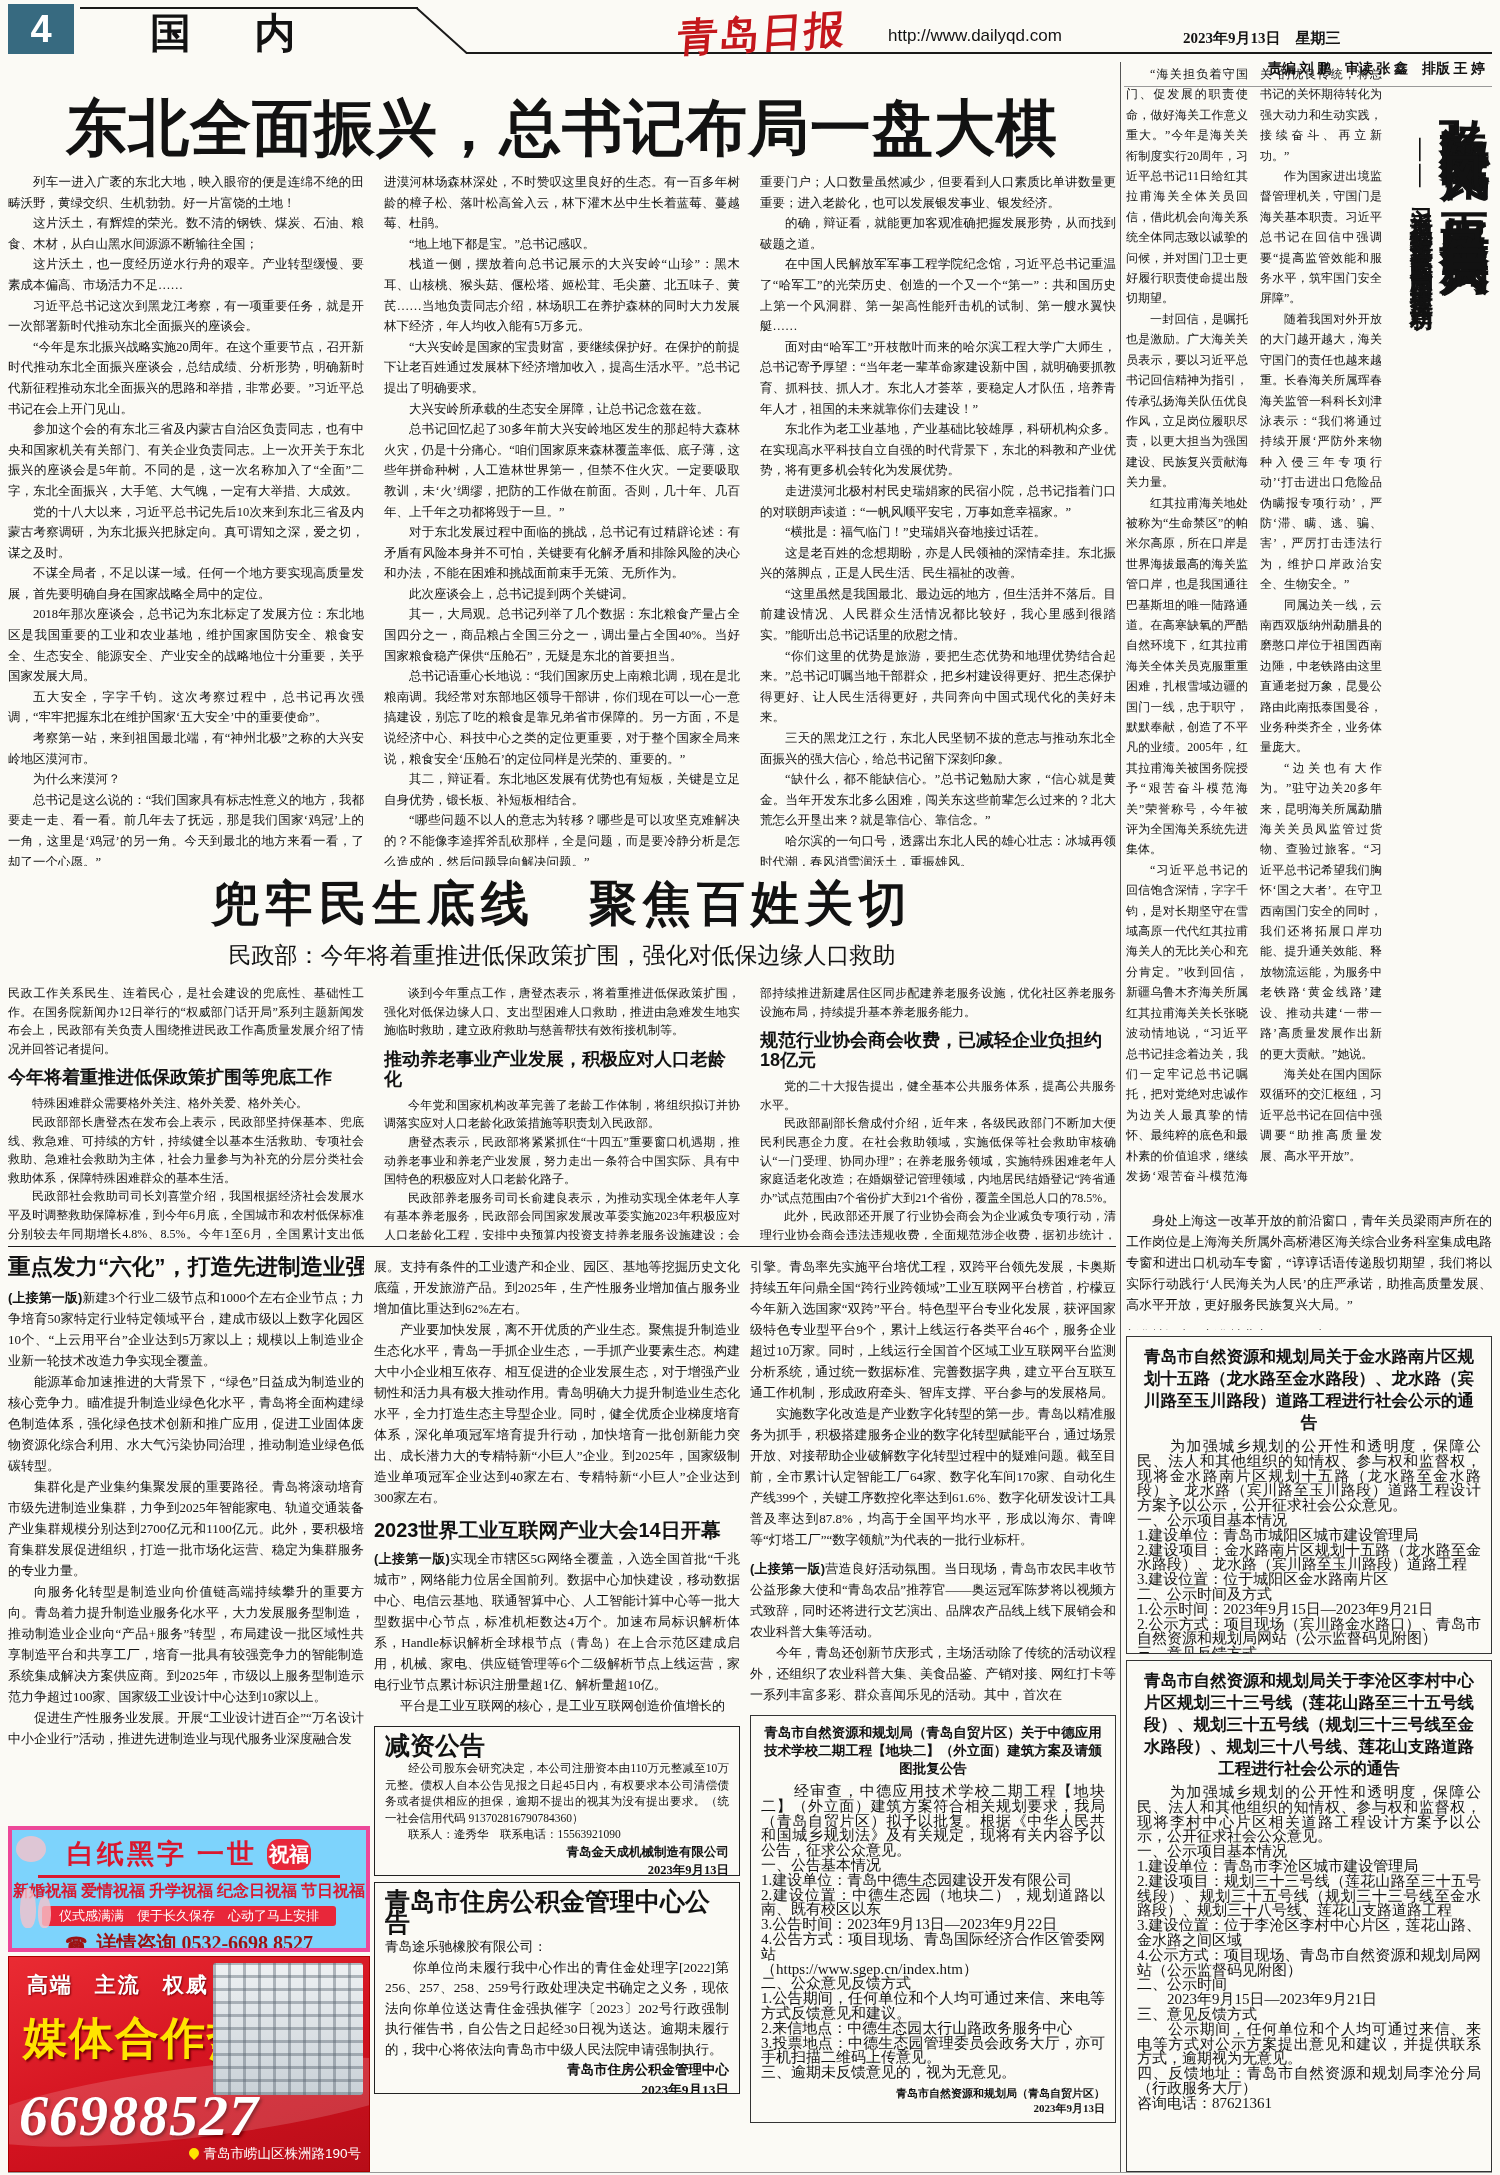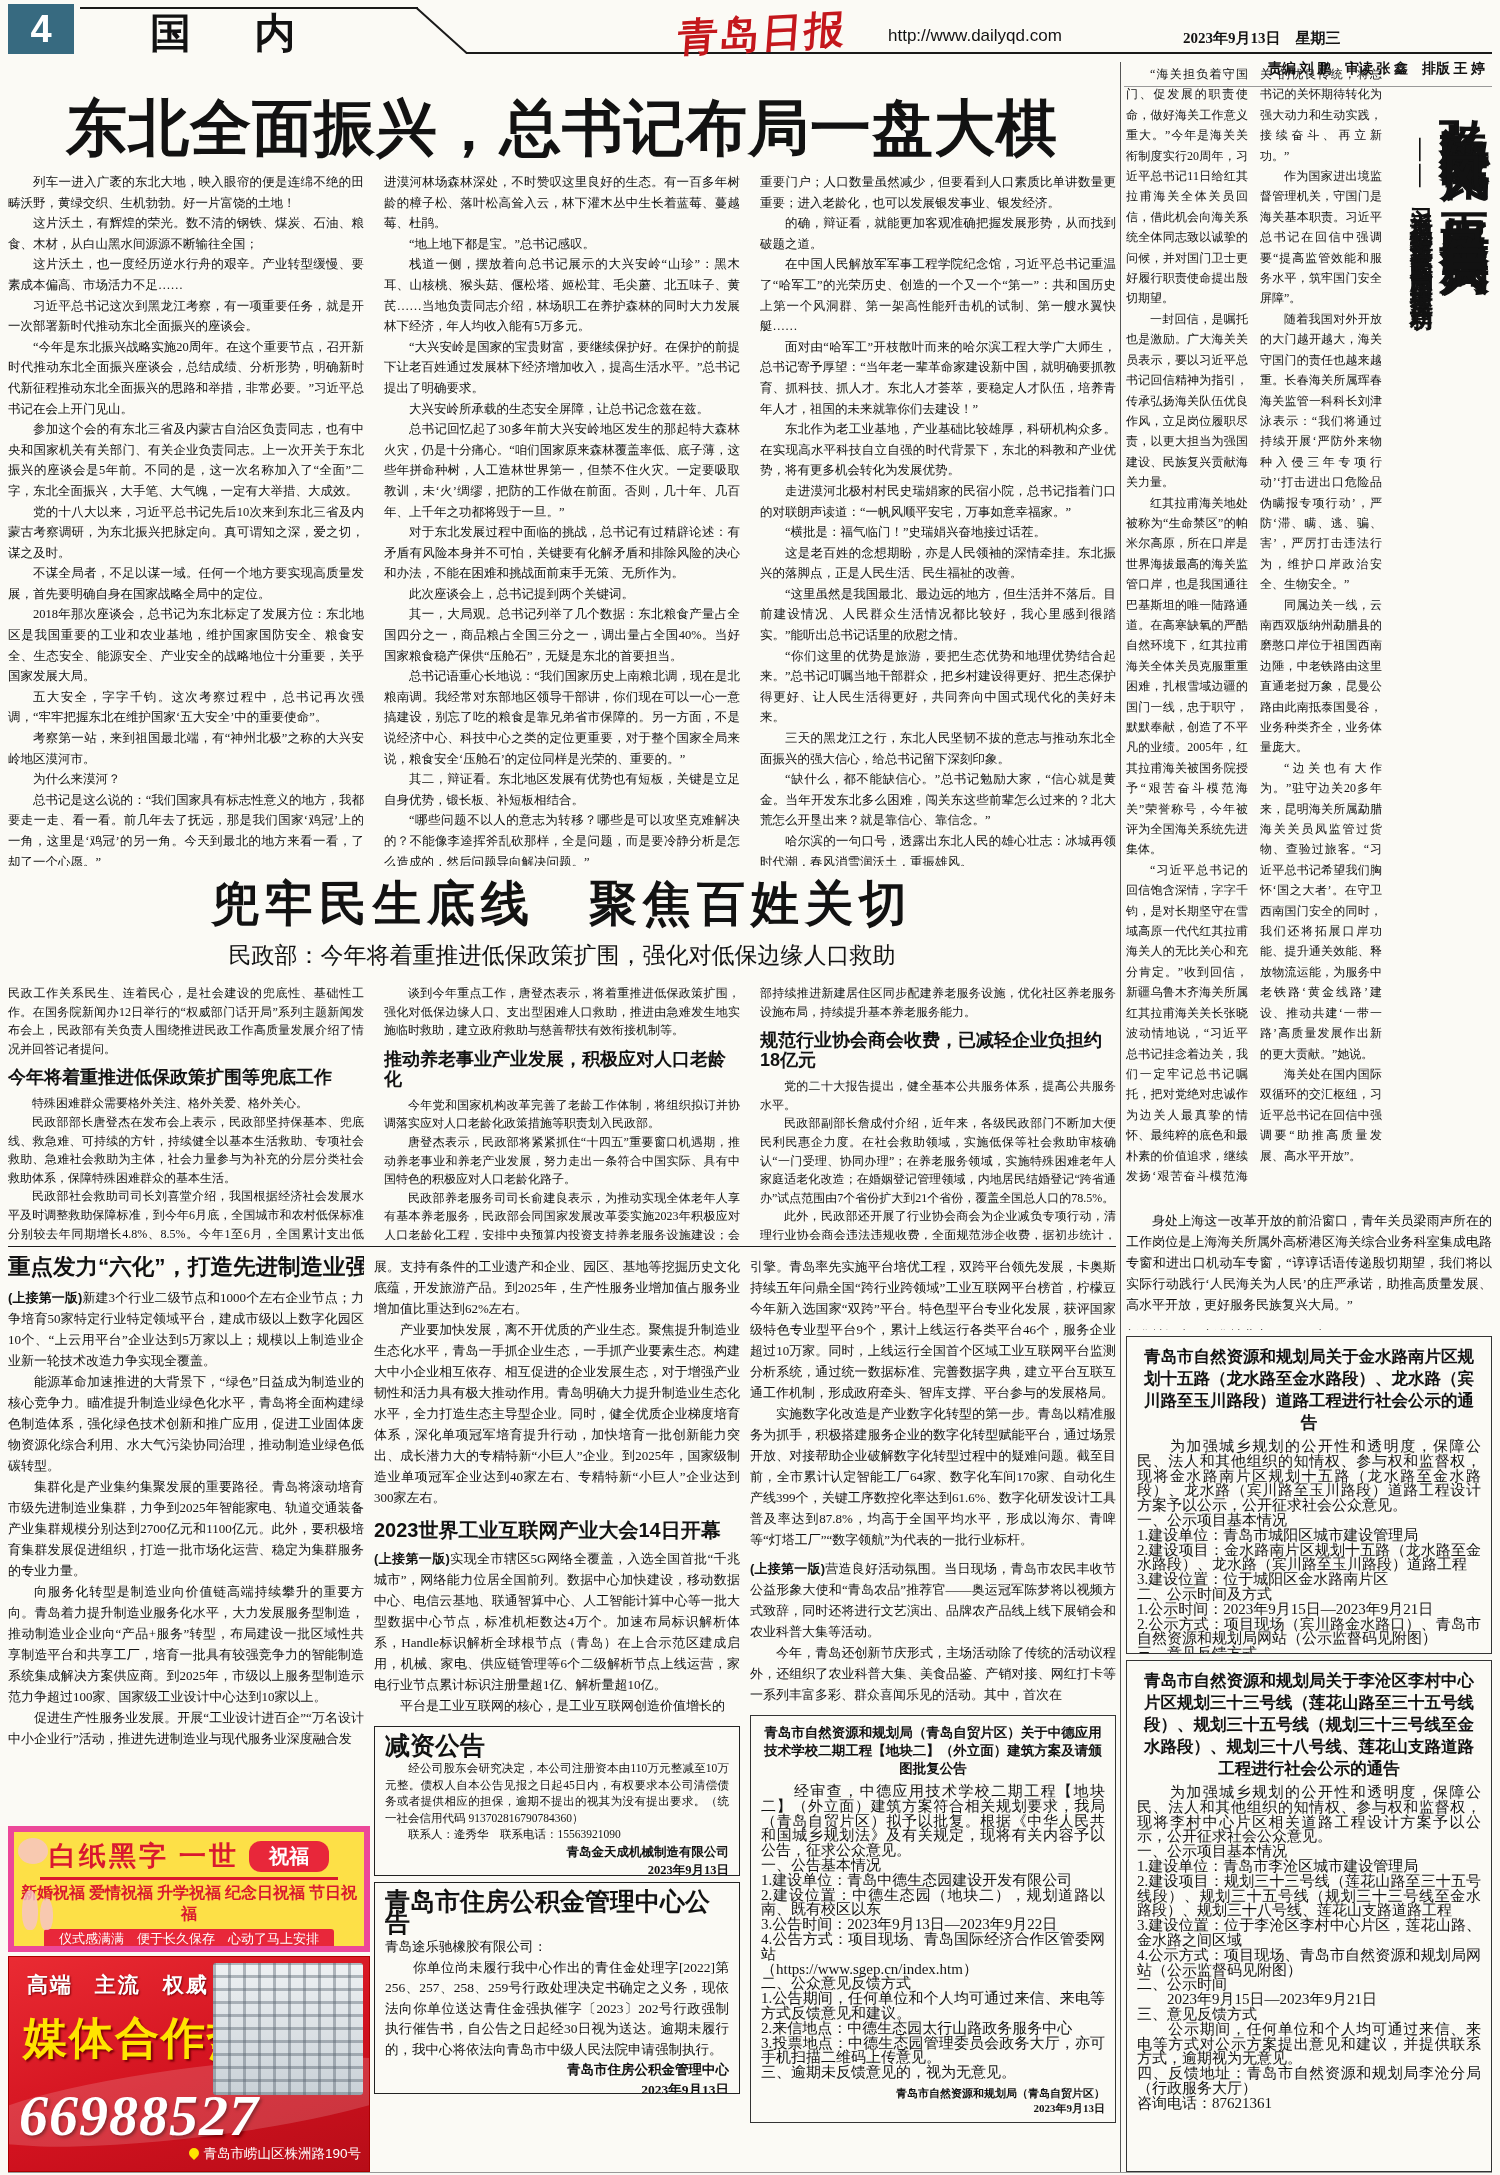--- a/index.html
+++ b/index.html
@@ -45,24 +45,24 @@
   .nsig{font-size:11px;line-height:15px;font-weight:bold;text-align:right}
   
   .boxnotice{border:1.5px solid #222;padding:6px 10px;box-sizing:border-box;overflow:hidden;background:#fbfaf5}
   .box-title{font-size:25px;font-weight:900;text-align:left;margin:2px 0 4px}
   .box-title.sans{font-family:"Liberation Sans","DejaVu Sans",sans-serif;font-size:25px}
   .box-body{font-size:11.5px;line-height:16.6px;text-align:justify}
   .box-body2{font-size:13.5px;line-height:20.5px;text-align:justify}
   .box-sign{font-weight:bold;text-align:right;font-size:12.5px;line-height:18px}
   .box-sign2{font-weight:bold;text-align:right;font-size:13.5px;line-height:20px}
   
-  .ad1{border:6px solid #ec4899;background:#fde047;box-sizing:border-box;overflow:hidden;position:absolute}
+  .ad1{border:4px solid #ec4899;background:#7dd3fc;box-sizing:border-box;overflow:hidden;position:absolute}
   .ad1 .t-row{display:flex;align-items:center;justify-content:center;gap:10px;margin-top:6px}
   .ad1 .t1{color:#d9182f;font-weight:900;font-size:27px;letter-spacing:3px}
-  .ad1 .badge{background:#e8273a;color:#fff;font-weight:bold;font-size:20px;padding:2px 20px;border-radius:12px}
+  .ad1 .badge{background:#e8273a;color:#fff;font-weight:bold;font-size:20px;padding:2px 2px;border-radius:12px}
   .ad1 .underl{height:3px;background:#d9182f;margin:3px 26px}
   .ad1 .bless{color:#d9182f;font-size:16px;font-weight:bold;text-align:center;margin-top:3px}
   .ad1 .slogan{background:#e8273a;color:#fff;font-size:13px;text-align:center;margin:4px 30px;border-radius:3px;padding:1px 0}
   .ad1 .phone{color:#9d1212;font-weight:900;font-size:20px;text-align:center;margin-top:2px}
   .sil{position:absolute;background:#f6c3cb;border-radius:50% 50% 40% 40%;opacity:.8}
   .ad2{background:linear-gradient(160deg,#ea2b33 0%,#d2121f 55%,#b70d18 100%);box-sizing:border-box;
        overflow:hidden;position:absolute;color:#fff;border:1px solid #a00}
   .ad2 .tags{font-family:"Liberation Sans","DejaVu Sans",sans-serif;font-weight:bold;font-size:21px;
              letter-spacing:2px;word-spacing:14px;padding:14px 0 0 18px;text-shadow:1px 1px 2px #7a0008}
   .ad2 .t{color:#ffe400;font-family:"Liberation Sans","DejaVu Sans",sans-serif;font-weight:900;font-size:44px;

